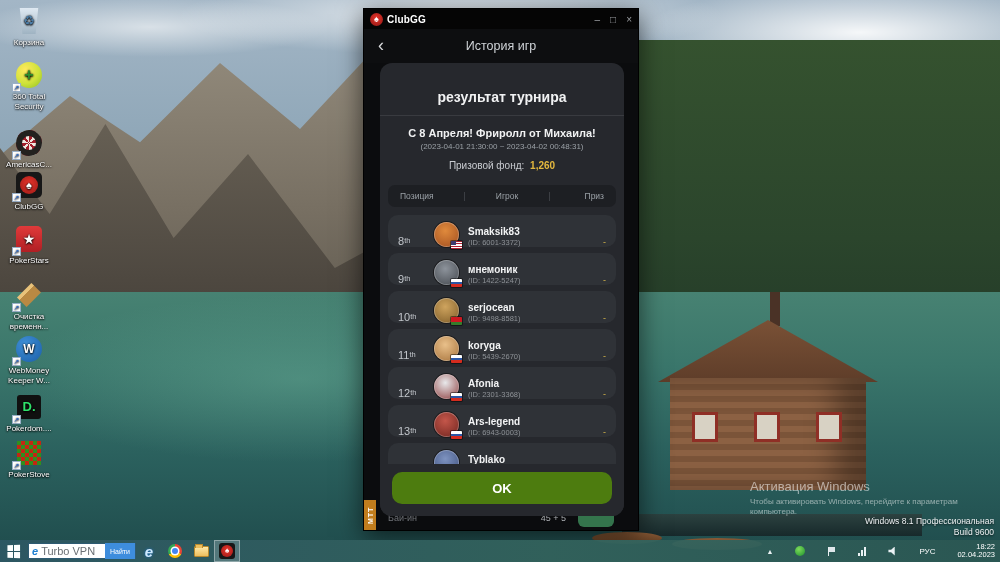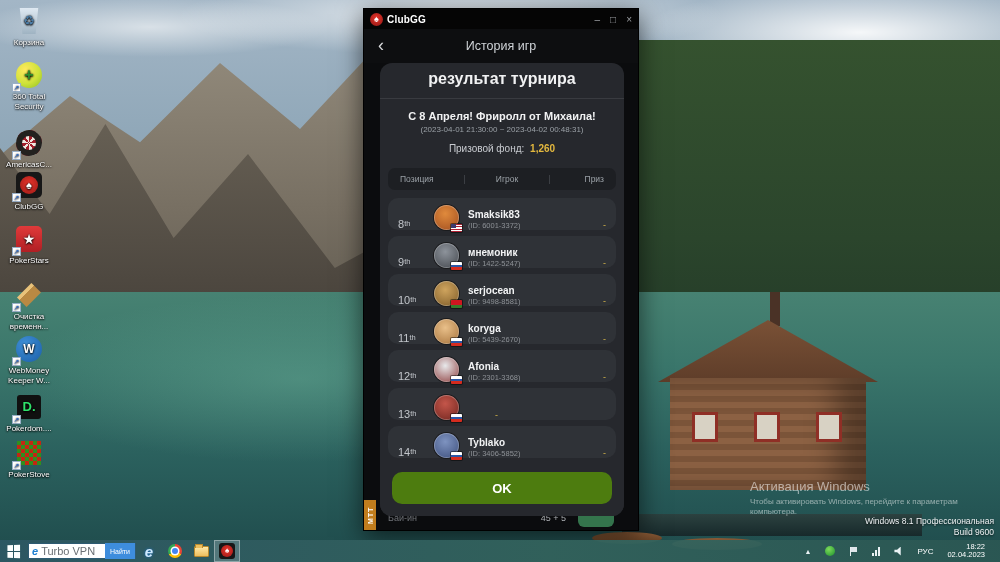--- a/index.html
+++ b/index.html
@@ -78,21 +78,21 @@
   .bg-buyin { color:#6f7277; font-size:9px; }
   .bg-buyin-val { margin-left:auto; color:#a9acb0; font-size:9px; }
   .bg-greenbtn { width:36px; height:18px; border-radius:6px; background:#3f8f5d; margin-left:12px; opacity:.8; }
   .mtt-tab { position:absolute; left:0; bottom:0; width:12px; height:30px; background:#c17d1d; z-index:4;
     color:#fff; font-size:7px; font-weight:bold; display:flex; align-items:center; justify-content:center;
     writing-mode:vertical-rl; transform:rotate(180deg); letter-spacing:1px; }
 
   
   .modal { position:absolute; left:16px; top:0px; width:244px; bottom:14px; background:#26282d; border-radius:12px;
     display:flex; flex-direction:column; overflow:hidden; z-index:3; }
-  .modal-title { padding:7px 0 10px; text-align:center; font-size:16px; font-weight:bold; color:#f1f2f3;
+  .modal-title { padding:26px 0 10px; text-align:center; font-size:14px; font-weight:bold; color:#f1f2f3;
     border-bottom:1px solid #393b40; flex:0 0 auto; }
   .tinfo { text-align:center; padding:11px 6px 4px; flex:0 0 auto; }
   .tname { font-size:11px; font-weight:bold; color:#f1f2f3; }
   .tdates { font-size:8px; color:#9aa0a6; margin-top:3px; }
   .tprize { font-size:10px; margin-top:9px; color:#c9ccd1; }
   .tprize b { color:#e3b83e; font-weight:bold; margin-left:3px; }
   .thead { margin:10px 8px 8px; height:22px; background:#1d1f23; border-radius:7px; display:flex; align-items:center;
     color:#9aa0a6; font-size:8.5px; padding:0 12px; flex:0 0 auto;gap:30px; }
   .th-pos { width:52px; }
   .th-player { flex:1; text-align:left; }
@@ -136,21 +136,21 @@
   .findbtn { height:16px; background:#3e8ddd; color:#fff; font-size:7px; display:flex; align-items:center; padding:0 5px; flex:0 0 auto; }
   .tkicon { width:26px; height:22px; display:flex; align-items:center; justify-content:center; }
   .ie-e { color:#cfeaff; font-size:15px; font-weight:bold; font-style:italic; text-shadow:0 0 3px #1a6fc0; }
   .chrome { width:14px; height:14px; border-radius:50%; background:conic-gradient(#ea4335 0 33%,#fbbc05 33% 66%,#34a853 66%); position:relative; }
   .chrome::after { content:""; position:absolute; left:4px; top:4px; width:6px; height:6px; border-radius:50%; background:#4285f4; box-shadow:0 0 0 1.5px #fff; }
   .folder { width:15px; height:11px; background:linear-gradient(180deg,#ffe9a8,#eebf5e); border:1px solid #b98a2e; border-radius:1px; position:relative; }
   .folder::before { content:""; position:absolute; top:-3px; left:0; width:6px; height:3px; background:#eebf5e; border:1px solid #b98a2e; border-bottom:0; }
   .tk-clubgg { background:rgba(255,255,255,.18); border:1px solid rgba(255,255,255,.35); }
   .tk-clubgg .g-clubgg { width:16px; height:16px; border-radius:3px; }
   .tk-clubgg .g-clubgg span { width:12px; height:12px; font-size:8px; line-height:12px; }
-  .tray { margin-left:auto; display:flex; align-items:center; gap:14px; padding-right:15px; color:#fff; }
+  .tray { margin-left:auto; display:flex; align-items:center; gap:22px; padding-right:5px; color:#fff; }
   .tray-up { font-size:7px; color:#eaf2f4; }
   .vpn-dot { width:10px; height:10px; border-radius:50%; background:radial-gradient(circle at 38% 32%,#7ddc5a,#1d8f2e); }
   .tray-flag { width:9px; height:9px; position:relative; }
   .tray-flag::before { content:""; position:absolute; left:1px; top:0; width:1px; height:9px; background:#e8edf0; }
   .tray-flag::after { content:""; position:absolute; left:2px; top:0; width:6px; height:5px; background:#dfe6ea; }
   .sigbars { display:flex; align-items:flex-end; gap:1px; height:9px; }
   .sigbars i { width:2px; background:#eaf2f4; }
   .speaker { width:9px; height:9px; background:#eaf2f4; clip-path:polygon(0 35%,30% 35%,70% 0,70% 100%,30% 65%,0 65%); }
   .lang { font-size:8px; }
   .clock { text-align:right; font-size:7.5px; line-height:8.5px; }
@@ -352,20 +352,24 @@
               <div class="pid">(ID: 2301-3368)</div>
             </div>
             <div class="prize">-</div>
           </div>
 
           <div class="prow">
             <div class="pos"><span>13</span><span class="suf">th</span></div>
             <div class="av av5">
                 <span class="flag flag-ru"></span>
               </div>
+            <div class="pinfo">
+              <div class="pname">Ars-legend</div>
+              <div class="pid">(ID: 6943-0003)</div>
+            </div>
             <div class="prize">-</div>
           </div>
 
           <div class="prow">
             <div class="pos"><span>14</span><span class="suf">th</span></div>
             <div class="av av6">
                 <span class="flag flag-ru"></span>
               </div>
             <div class="pinfo">
               <div class="pname">Tyblako</div>

